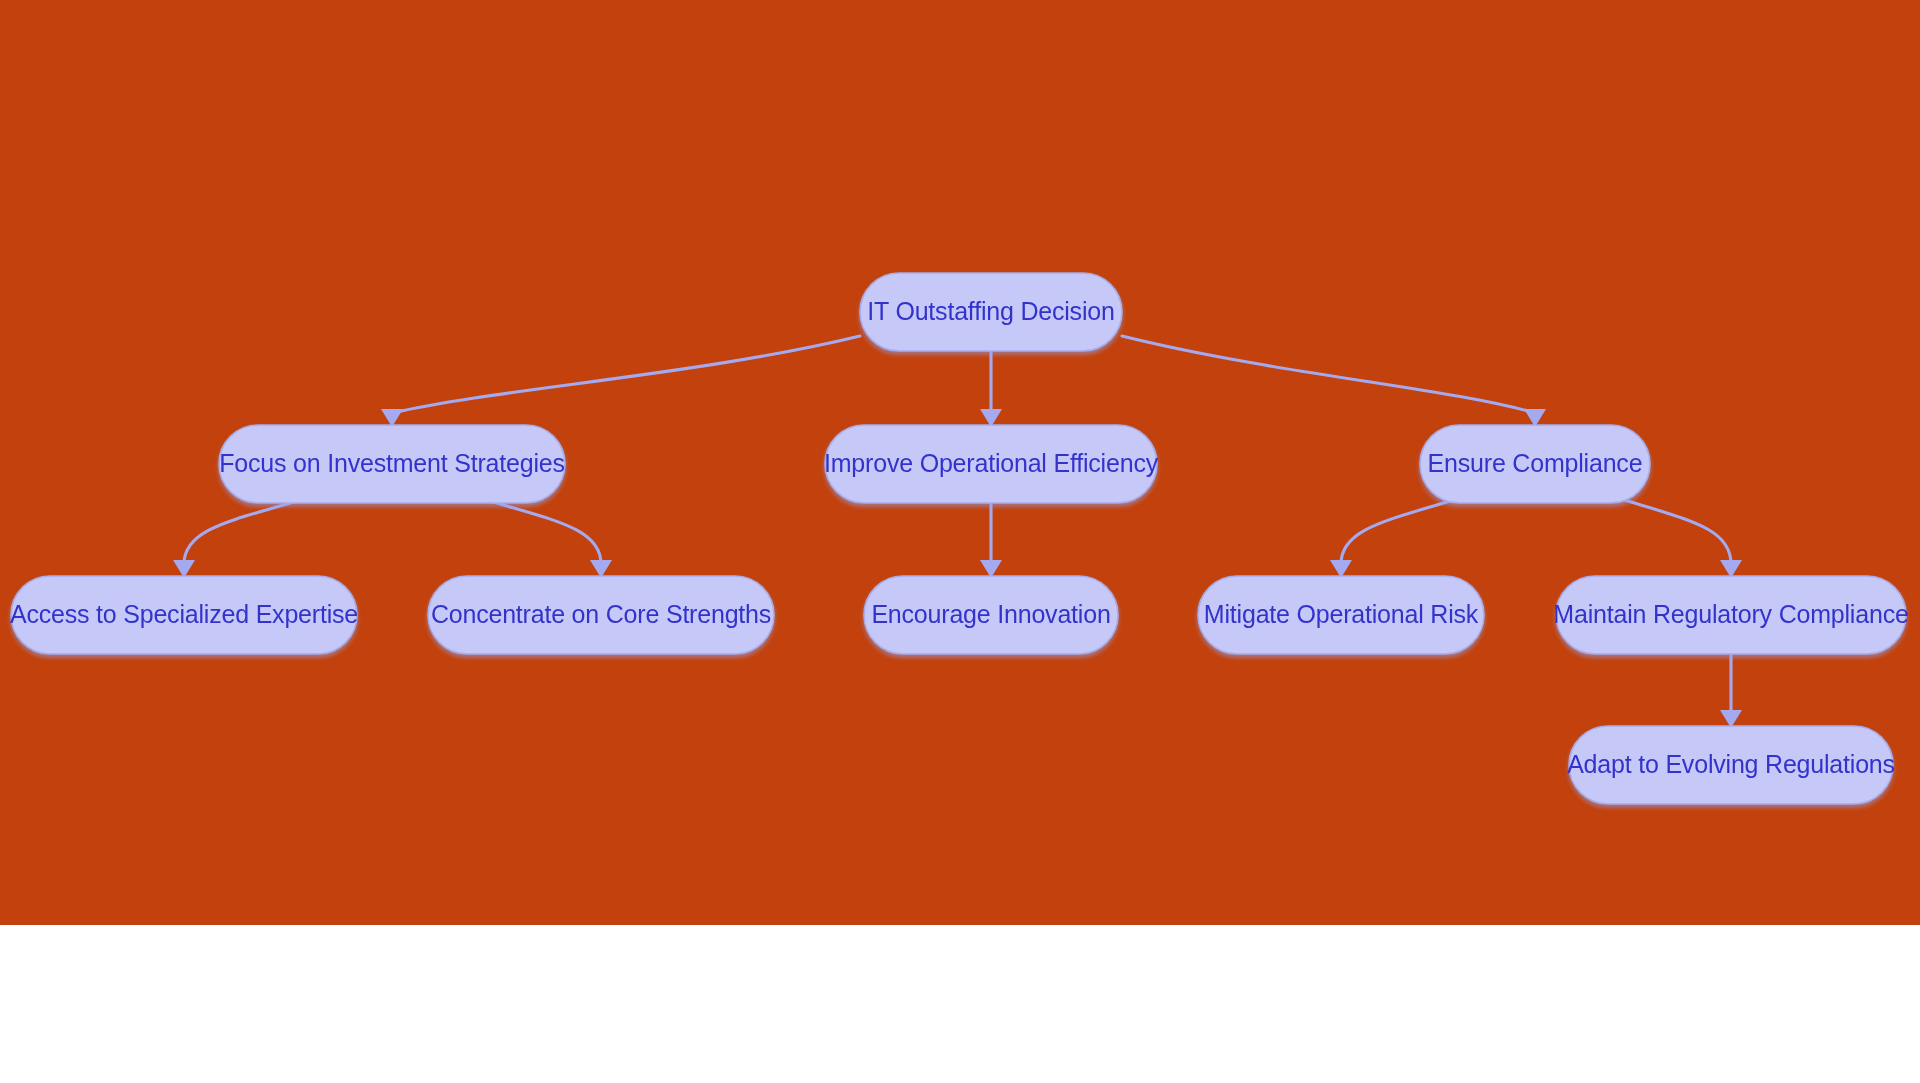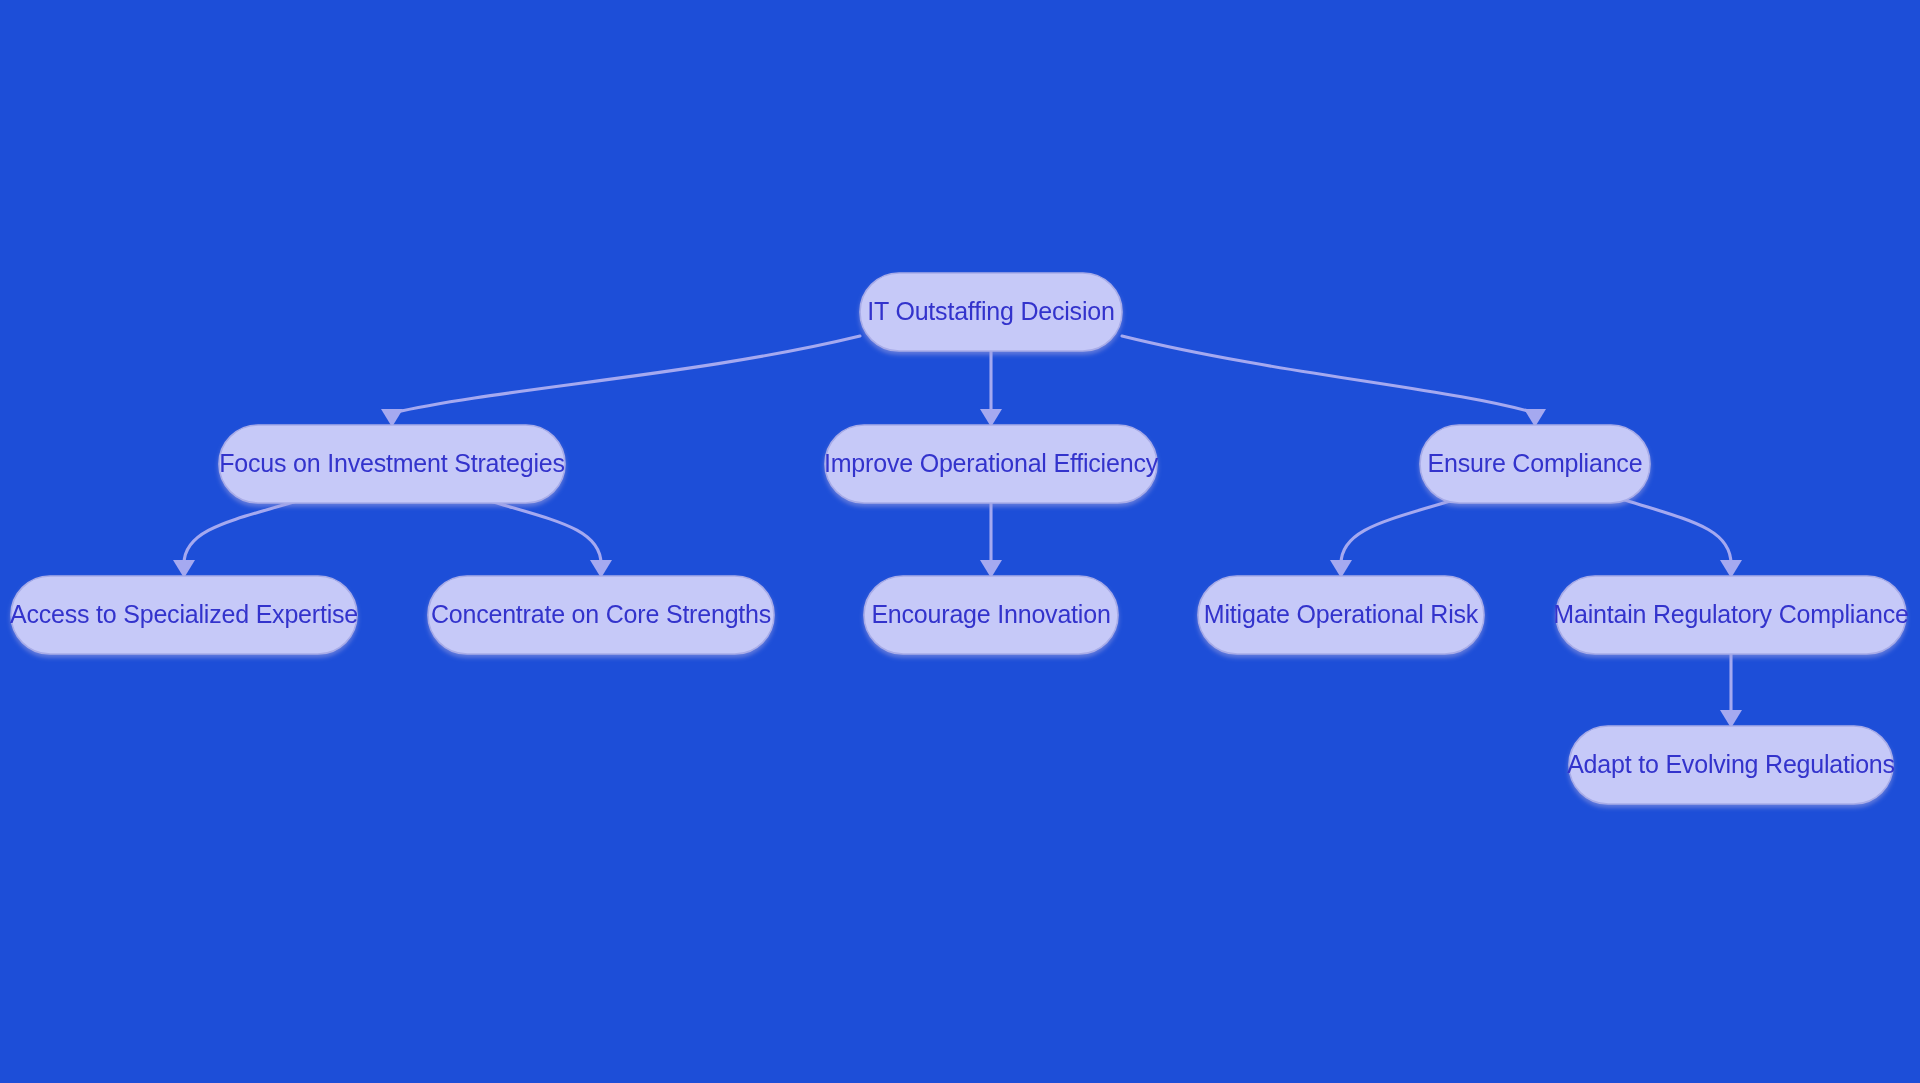--- a/index.html
+++ b/index.html
@@ -10,22 +10,22 @@
     width: 1920px;
     height: 1083px;
     overflow: hidden;
   }
   body {
     font-family: "Liberation Sans", "DejaVu Sans", sans-serif;
   }
   #flowchart-root {
     position: relative;
     width: 1920px;
-    height: 1083px;
-    background: #1d4ed8;
+    height: 925px;
+    background: #c2410c;
   }
   svg#flow-svg {
     position: absolute;
     top: 0;
     left: 0;
     width: 1920px;
     height: 1083px;
     display: block;
   }
   .node-shape {

